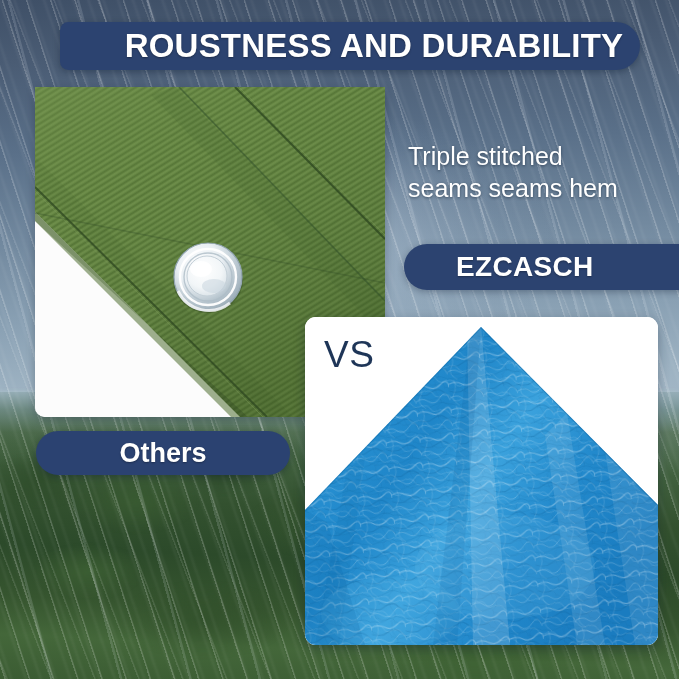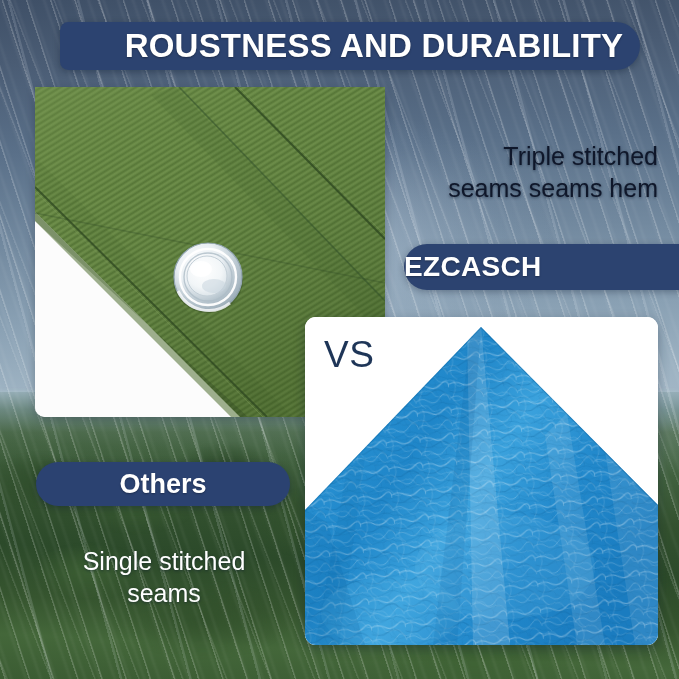--- a/index.html
+++ b/index.html
@@ -139,51 +139,51 @@
     position: absolute;
     left: 0; top: 0; width: 350px; height: 330px;
   }
   .green-tarp svg { display: block; }
 
   
   .txt-triple {
     position: absolute;
     left: 408px; top: 140px;
     width: 250px;
-    color: #0f172a;
+    color: #ffffff;
     font-size: 25px;
     font-weight: normal;
     line-height: 1.28;
     text-shadow: 0 1px 3px rgba(10,24,42,0.55);
-    text-align: right;
   }
 
   
   .pill-ezcasch {
     position: absolute;
     left: 404px; top: 244px;
     width: 290px; height: 46px;
     background: #2c4370;
     border-radius: 23px 0 0 23px;
     display: flex;
     align-items: center;
     box-shadow: 0 2px 7px rgba(10,22,44,0.32);
   }
   .pill-ezcasch .pill-label {
     color: #ffffff;
     font-size: 28px;
     font-weight: bold;
     letter-spacing: 0.3px;
+    margin-left: 52px;
     text-shadow: 0 1px 2px rgba(0,0,0,0.3);
   }
 
   
   .pill-others {
     position: absolute;
-    left: 36px; top: 462px;
+    left: 36px; top: 431px;
     width: 254px; height: 44px;
     background: #2b4271;
     border-radius: 22px;
     display: flex;
     align-items: center;
     justify-content: center;
     box-shadow: 0 2px 7px rgba(10,22,44,0.32);
   }
   .pill-others .pill-label {
     color: #ffffff;
@@ -322,24 +322,20 @@
   </div>
 
   <div class="pill-ezcasch">
     <span class="pill-label">EZCASCH</span>
   </div>
 
   <div class="pill-others">
     <span class="pill-label">Others</span>
   </div>
 
-  <div class="txt-single">
-    <div>Single stitched</div>
-    <div>seams</div>
-  </div>
 
   <div class="card-blue">
     <div class="blue-tarp">
       <svg width="353" height="328" viewBox="0 0 353 328">
         <defs>
           <linearGradient id="blueBody" x1="0" y1="0" x2="1" y2="0.6">
             <stop offset="0%" stop-color="#1576b8"></stop>
             <stop offset="18%" stop-color="#2a93d4"></stop>
             <stop offset="40%" stop-color="#1f86c9"></stop>
             <stop offset="58%" stop-color="#3ba2dd"></stop>

